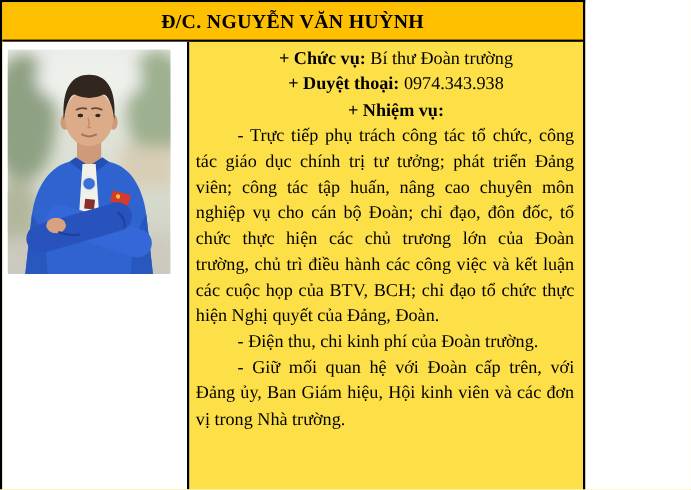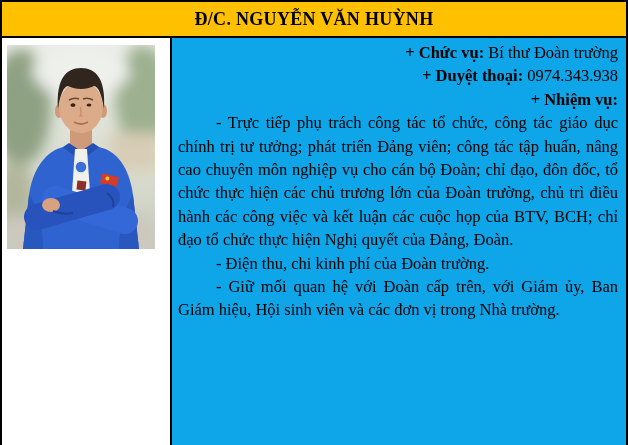--- a/index.html
+++ b/index.html
@@ -1,40 +1,40 @@
 <!DOCTYPE html>
 <html><head>
 <meta charset="utf-8">
 <style>
   * { margin:0; padding:0; box-sizing:border-box; }
   html,body { background:#ffffff; }
   .doc {
-    width:628px; height:445px; overflow:hidden;
+    width:532px; height:445px; overflow:hidden;
     border:2px solid #000; border-bottom:0;
     font-family:"Liberation Serif", serif; color:#000;
-    background:#0ea5e9;
+    background:#fde047;
   }
   .header {
     height:36px; background:#FFC000; border-bottom:2px solid #000;
     display:flex; align-items:center; justify-content:center;
   }
   .header .title {
     font-weight:bold; font-size:18px; letter-spacing:.3px;
   }
   .bodyrow { display:flex; height:407px; }
   .photo-cell {
     width:170px; flex:0 0 170px; border-right:2px solid #000;
     padding:7px 0 0 5px; background:#fff;
   }
   .photo-cell svg { display:block; }
   .info-cell {
     flex:1; padding:3px 8px 0 6px;
     font-size:16.5px; line-height:23.4px;
   }
-  .field { text-align:right;margin-left:20px; }
+  .field { text-align:center;margin-left:20px; }
   .field b { font-weight:bold; }
   .duty { text-align:justify; text-indent:38px; }
 </style>
 </head>
 <body>
 
 <div class="doc">
 
   <div class="header" style="background: rgb(255, 192, 0);">
     <span class="title">Đ/C. NGUYỄN VĂN HUỲNH</span>
@@ -103,17 +103,17 @@
         </g>
       </svg>
     </div>
 
     <div class="info-cell">
       <p class="field"><b>+ Chức vụ:</b> <span>Bí thư Đoàn trường</span></p>
       <p class="field"><b>+ Duyệt thoại:</b> <span>0974.343.938</span></p>
       <p class="field"><b>+ Nhiệm vụ:</b> <span></span></p>
       <p class="duty">- Trực tiếp phụ trách công tác tổ chức, công tác giáo dục chính trị tư tưởng; phát triển Đảng viên; công tác tập huấn, nâng cao chuyên môn nghiệp vụ cho cán bộ Đoàn; chỉ đạo, đôn đốc, tổ chức thực hiện các chủ trương lớn của Đoàn trường, chủ trì điều hành các công việc và kết luận các cuộc họp của BTV, BCH; chỉ đạo tổ chức thực hiện Nghị quyết của Đảng, Đoàn.</p>
       <p class="duty">- Điện thu, chi kinh phí của Đoàn trường.</p>
-      <p class="duty">- Giữ mối quan hệ với Đoàn cấp trên, với Giám ủy, Ban Giám hiệu, Hội sinh viên và các đơn vị trong Nhà trường.</p>
+      <p class="duty">- Giữ mối quan hệ với Đoàn cấp trên, với Đảng ủy, Ban Giám hiệu, Hội kinh viên và các đơn vị trong Nhà trường.</p>
     </div>
 
   </div>
 </div>
 
 </body></html>

